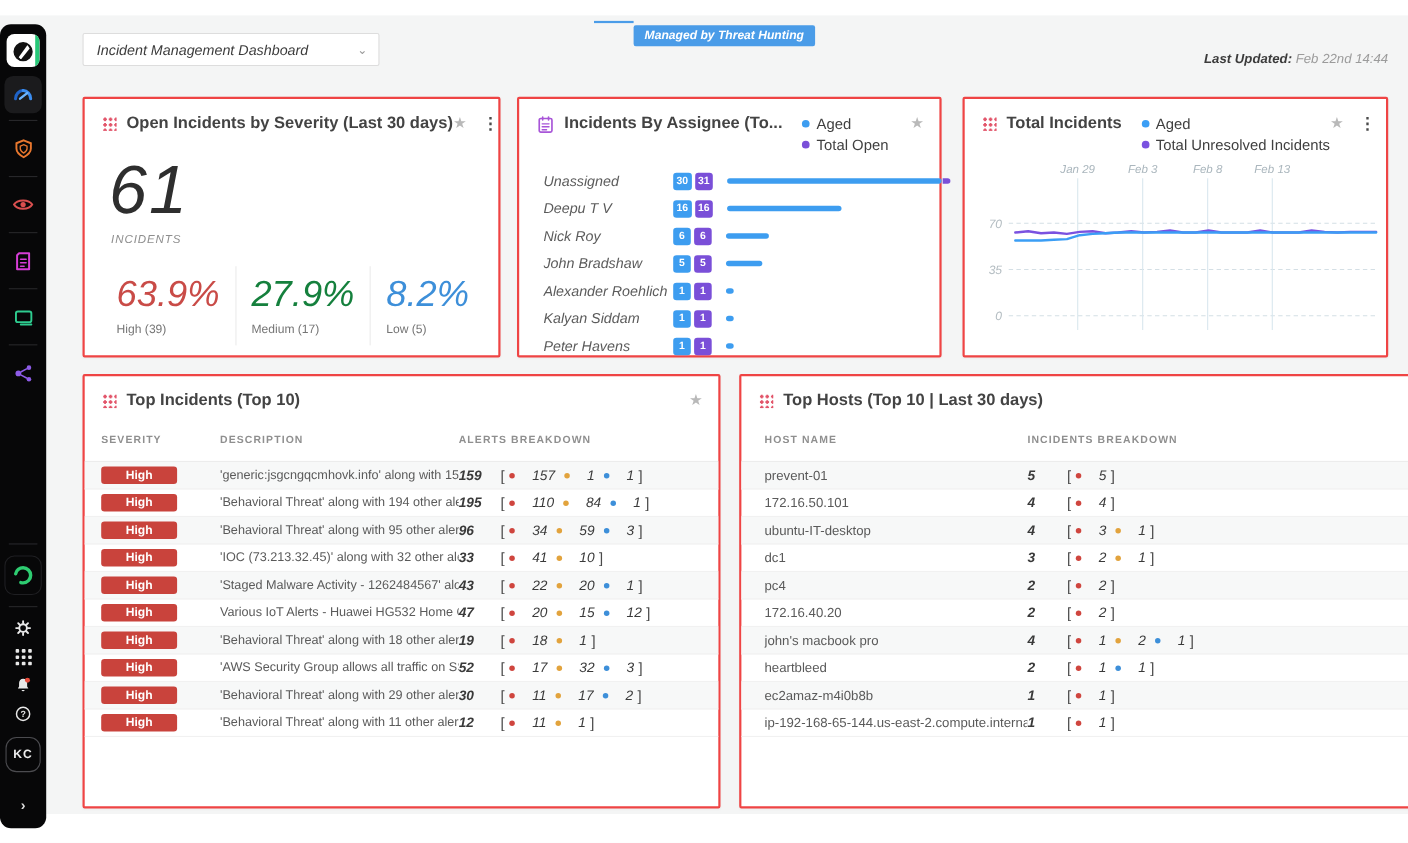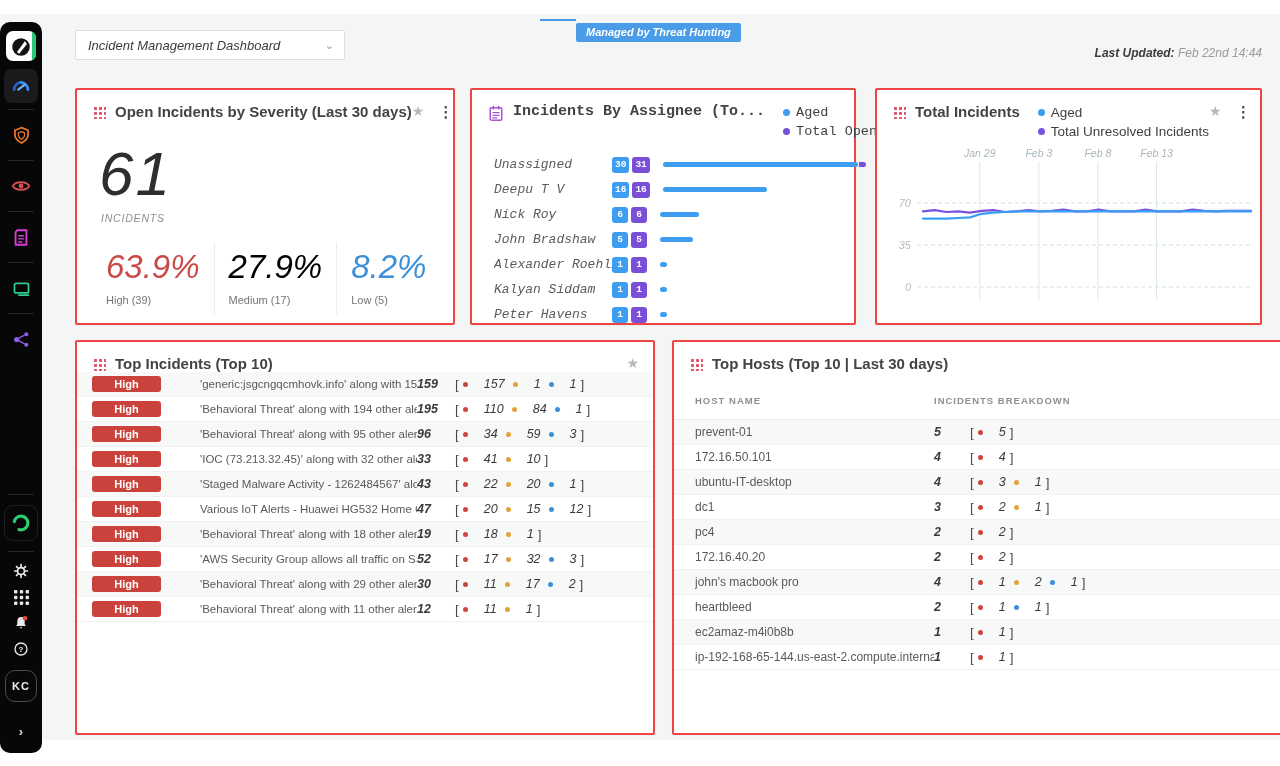--- a/index.html
+++ b/index.html
@@ -224,31 +224,31 @@
       <div class="kebab">⋮</div>
     </div>
     <div class="big-num">61</div>
     <div class="big-lbl">INCIDENTS</div>
     <div class="sev-row" id="sev-stats">
         <div class="sev-cell">
           <div class="sev-pct" style="color: rgb(201, 75, 71);">63.9%</div>
           <div class="sev-lbl">High (39)</div>
         </div>
         <div class="sev-cell">
-          <div class="sev-pct" style="color: #000000;">27.9%</div>
+          <div class="sev-pct" style="color: #15803d;">27.9%</div>
           <div class="sev-lbl">Medium (17)</div>
         </div>
         <div class="sev-cell">
           <div class="sev-pct" style="color: rgb(61, 143, 217);">8.2%</div>
           <div class="sev-lbl">Low (5)</div>
         </div>
       </div>
   </section>
 
-  <section class="card" style="left:470px; top:88px; width:386px; height:237px;font-family:Liberation Mono, monospace;">
+  <section class="card" style="left:470px; top:88px; width:386px; height:237px;">
     <div class="card-head">
       <svg width="16" height="17" viewBox="0 0 18 19" style="margin-top:2px; flex:none;">
         <rect x="2.5" y="3" width="13" height="14" rx="1.6" fill="none" stroke="#a855d8" stroke-width="1.7"></rect>
         <path d="M6 1.5 V4.5 M12 1.5 V4.5" stroke="#a855d8" stroke-width="1.7" stroke-linecap="round"></path>
         <path d="M5.5 8.5 H12.5 M5.5 11.5 H12.5 M5.5 14.5 H10" stroke="#a855d8" stroke-width="1.4" stroke-linecap="round"></path>
       </svg>
       <div class="card-title">Incidents By Assignee (To...</div>
       <div class="legend" id="assign-legend">
           <div class="li">
             <span class="dot" style="background: rgb(61, 157, 240);"></span>
@@ -358,20 +358,25 @@
           <polyline points="40.0,72.6 51.7,72.6 63.4,72.6 75.1,72.0 86.9,71.4 98.6,67.8 110.3,66.6 122.0,66.0 133.7,65.4 145.4,65.4 157.1,65.4 168.9,65.4 180.6,65.4 192.3,65.4 204.0,65.4 215.7,65.4 227.4,65.4 239.1,65.4 250.9,65.4 262.6,65.4 274.3,65.4 286.0,65.4 297.7,65.4 309.4,65.4 321.1,65.4 332.9,65.4 344.6,65.4 356.3,65.4 368.0,65.4" fill="none" stroke="#3b9ef5" stroke-width="2.2" stroke-linejoin="round" stroke-linecap="round"></polyline>
         </svg></div>
   </section>
 
   <section class="card" style="left:75px; top:340px; width:580px; height:395px;">
     <div class="card-head">
       <div class="dots-icon"></div>
       <div class="card-title">Top Incidents (Top 10)</div>
       <div class="star">★</div>
     </div>
+    <div class="tbl-head grid-inc">
+      <span>SEVERITY</span>
+      <span>DESCRIPTION</span>
+      <span style="grid-column:3 / 5;">ALERTS BREAKDOWN</span>
+    </div>
     <div id="inc-rows">
         <div class="tbl-row grid-inc">
           <div>
             <div class="sev-badge">High</div>
           </div>
           <div class="desc">'generic:jsgcngqcmhovk.info' along with 158 othe...</div>
           <div class="cnt">159</div>
           <div class="bd">
             <span class="brk">[</span>
             <span class="part">

